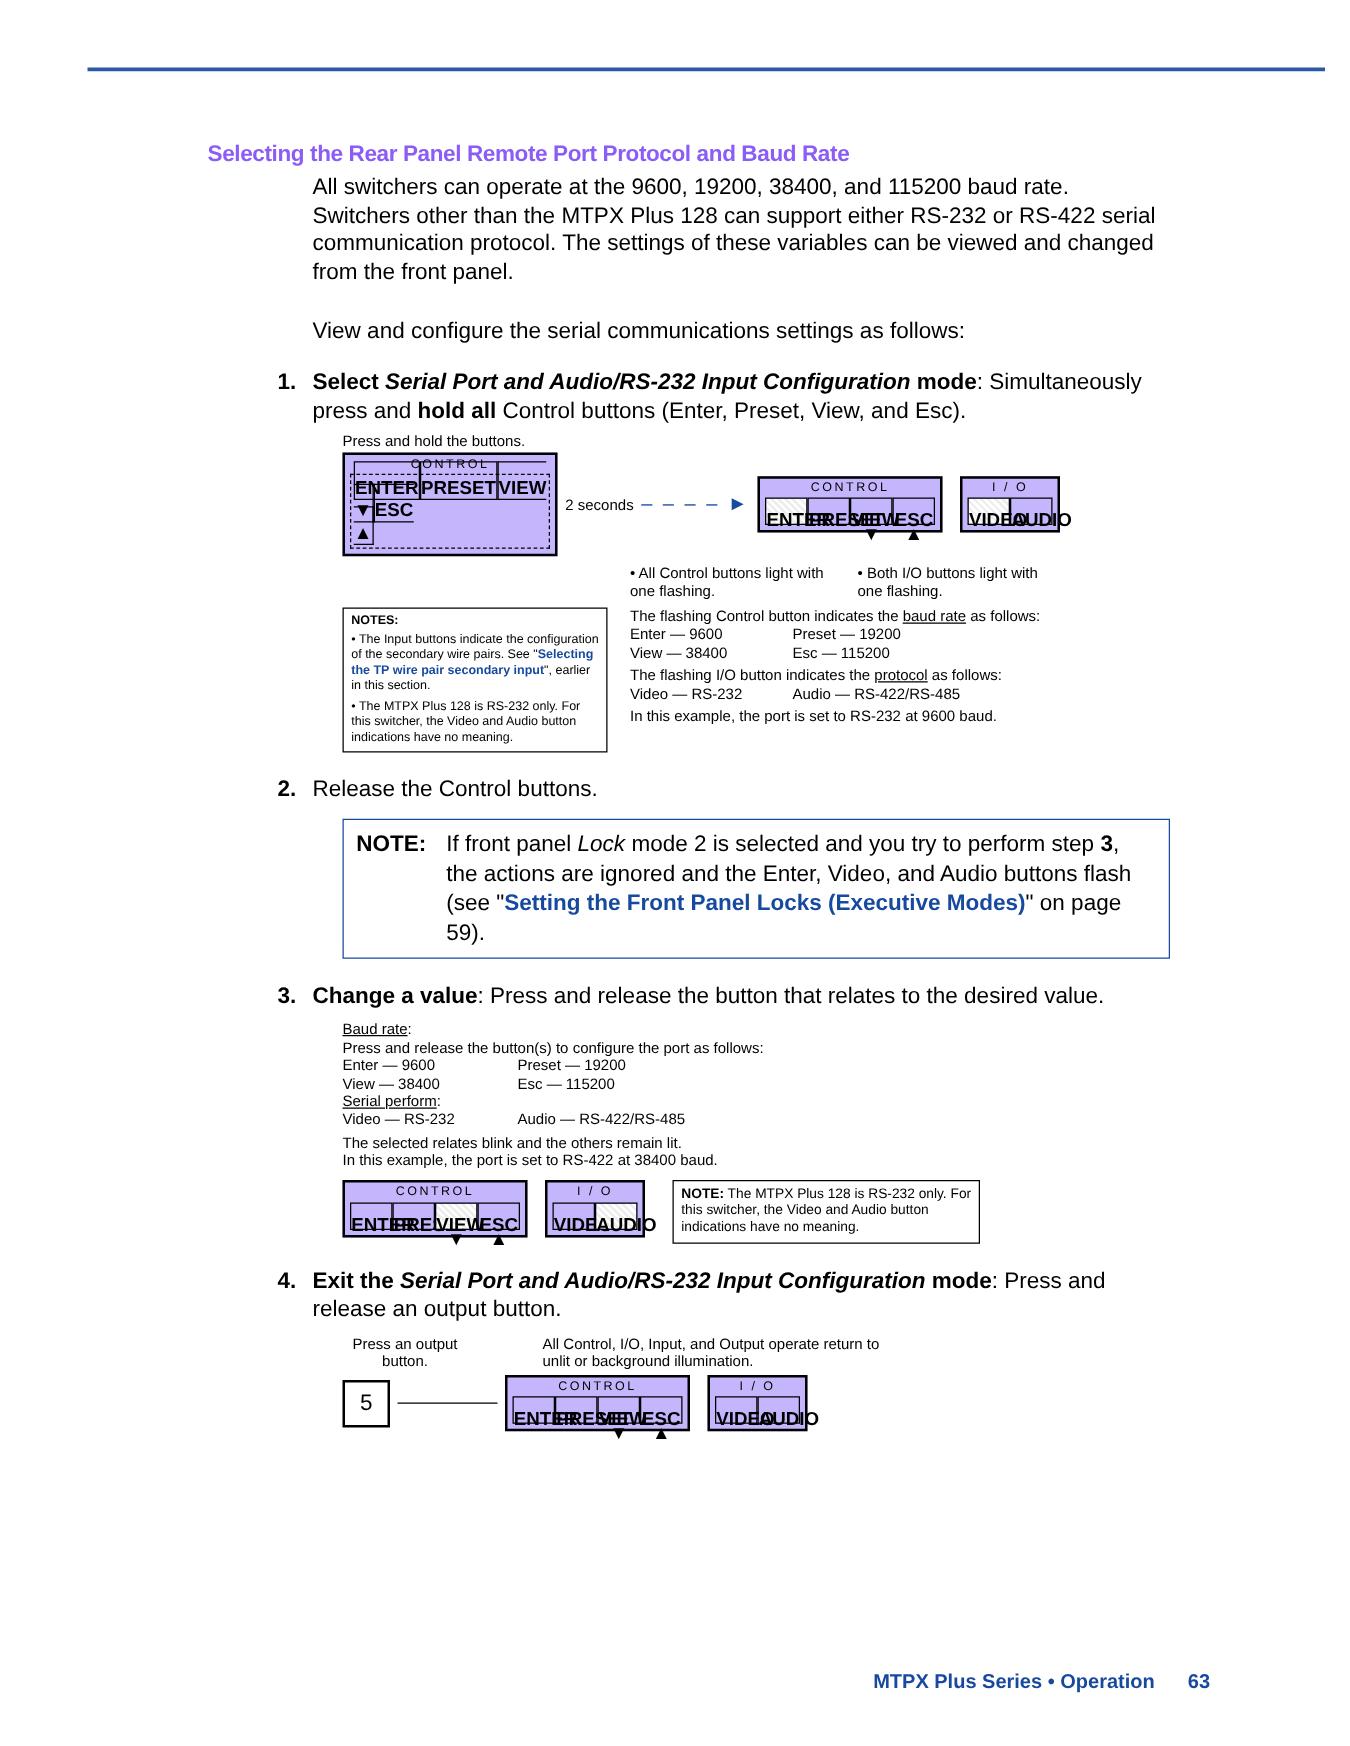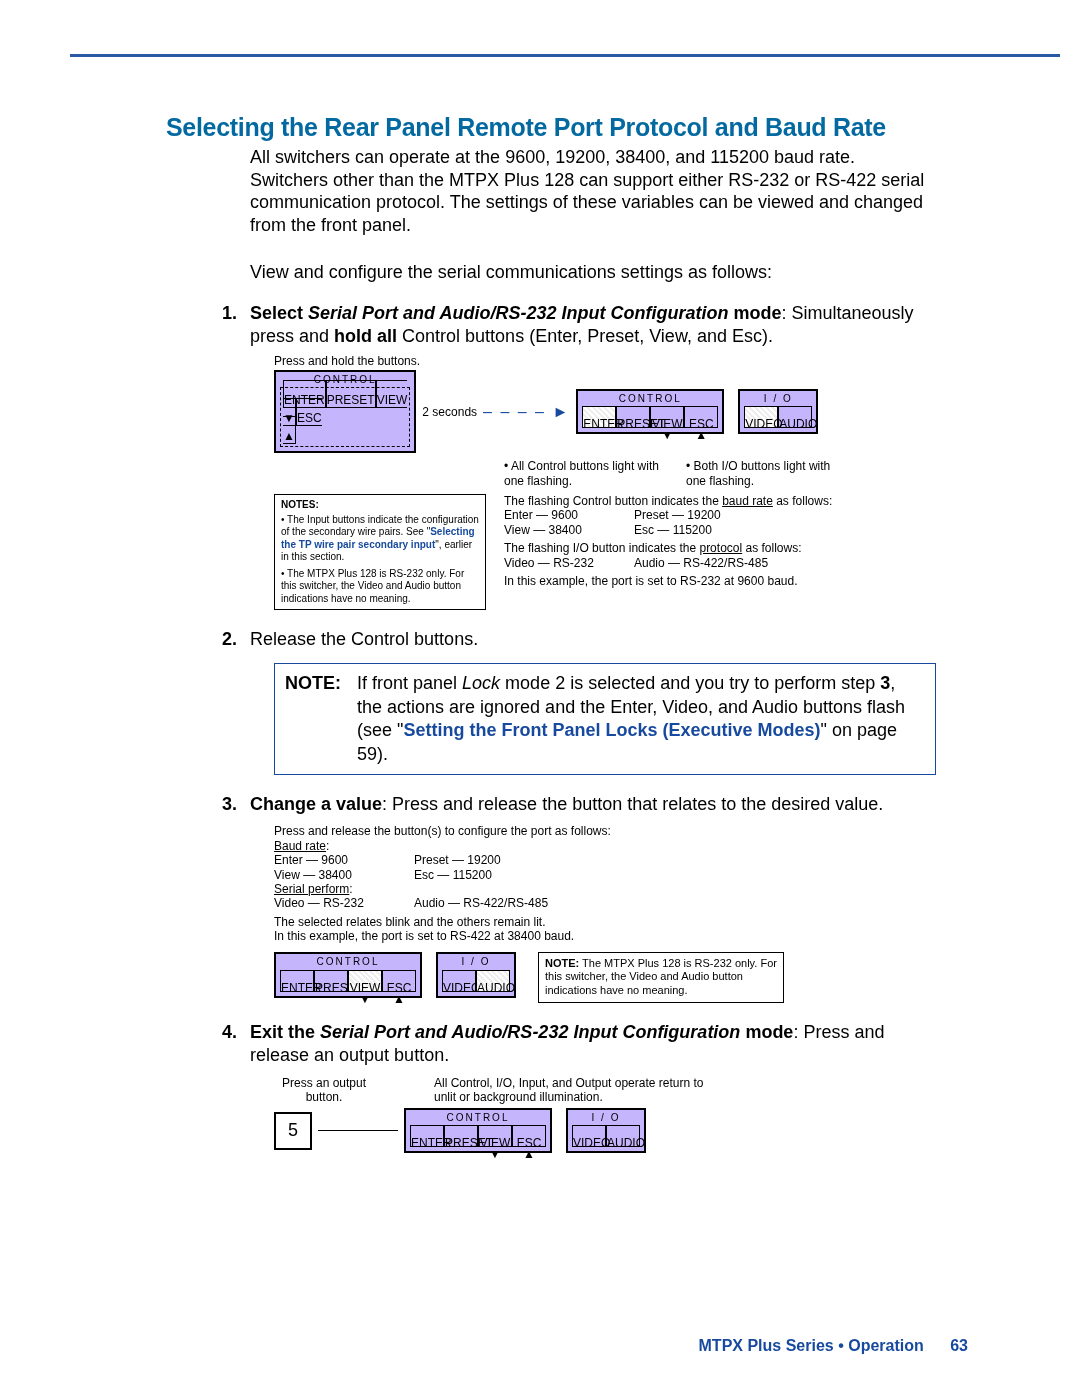--- a/index.html
+++ b/index.html
@@ -1,28 +1,28 @@
 <!DOCTYPE html>
 <html><head>
 <meta charset="utf-8">
 <style>
   html,body{margin:0;padding:0;background:#fff;font-family:Arial,Helvetica,sans-serif;color:#000;}
   .page{width:1080px;height:1397px;position:relative;box-sizing:border-box;}
   .top-rule{position:absolute;left:70px;right:20px;top:54px;height:3px;background:#2a5aa6;}
   .content{position:absolute;left:166px;top:113px;width:770px;}
-  h1{font-family:"Arial Black",Arial,sans-serif;font-weight:900;color:#0369a1;font-size:25px;margin:0 0 4px 0;letter-spacing:-0.3px;}
+  h1{font-family:"Arial Black",Arial,sans-serif;font-weight:900;color:#8b5cf6;font-size:18px;margin:0 0 4px 0;letter-spacing:-0.3px;}
   .intro{margin-left:84px;font-size:18px;line-height:1.25;}
   .step{margin-left:84px;font-size:18px;line-height:1.3;margin-top:18px;position:relative;}
   .step-num{position:absolute;left:-28px;top:0;font-weight:bold;font-size:18px;}
   .small{font-size:12px;line-height:1.2;}
   .dia-caption{font-size:12px;}
   .panel{border:2px solid #000;display:inline-block;vertical-align:top;background:#c4b5fd;}
   .panel-title{text-align:center;font-size:10px;letter-spacing:2px;padding:2px 0 0 0;}
   .btnrow{display:flex;padding:2px 4px 4px 4px;}
-  .btn{border:1px solid #000;font-size:12px;text-align:center;width:34px;height:22px;line-height:11px;padding-top:12px;box-sizing:border-box;}
+  .btn{border:1px solid #000;font-size:15px;text-align:center;width:34px;height:22px;line-height:11px;padding-top:12px;box-sizing:border-box;font-weight:bold;}
   .btn.sel{background:repeating-linear-gradient(45deg,#eee,#eee 2px,#fff 2px,#fff 4px);}
   .fence{border:1px dashed #000;padding:2px;display:inline-block;}
   .notes-box{border:1px solid #000;padding:4px 6px;font-size:10px;line-height:1.25;width:212px;box-sizing:border-box;}
   .link{color:#174a9e;font-weight:bold;}
   .note-box{border:1.5px solid #174a9e;padding:8px 10px;margin-left:108px;margin-top:12px;display:flex;font-size:18px;line-height:1.3;}
   .note-label{font-weight:bold;width:72px;flex:none;}
   .note2{border:1px solid #000;font-size:11px;line-height:1.25;padding:4px 6px;width:246px;box-sizing:border-box;display:inline-block;vertical-align:top;}
   .footer{position:absolute;right:112px;bottom:42px;color:#174a9e;font-weight:bold;font-size:16px;}
   .pgnum{color:#174a9e;font-weight:bold;margin-left:22px;}
   .u{text-decoration:underline;}
@@ -128,22 +128,22 @@
         <span>If front panel </span><i><span>Lock</span></i><span> mode 2 is selected and you try to perform step </span><b><span>3</span></b><span>, the actions are ignored and the Enter, Video, and Audio buttons flash (see "</span><span class="link">Setting the Front Panel Locks (Executive Modes)</span><span>" on page 59).</span>
       </div>
     </div>
 
     <div class="step">
       <span class="step-num">3.</span>
       <b><span>Change a value</span></b><span>: Press and release the button that relates to the desired value.</span>
     </div>
 
     <div class="small" style="margin-left:108px;margin-top:8px;width:560px;">
+      <div><span class="u">Baud rate</span>:</div>
       <div>Press and release the button(s) to configure the port as follows:</div>
-      <div><span class="u">Baud rate</span>:</div>
       <div style="display:flex;">
           <span style="width:140px;">Enter — 9600</span>
           <span>Preset — 19200</span>
         </div>
       <div style="display:flex;">
           <span style="width:140px;">View — 38400</span>
           <span>Esc — 115200</span>
         </div>
       <div><span class="u">Serial perform</span>:</div>
       <div style="display:flex;">

